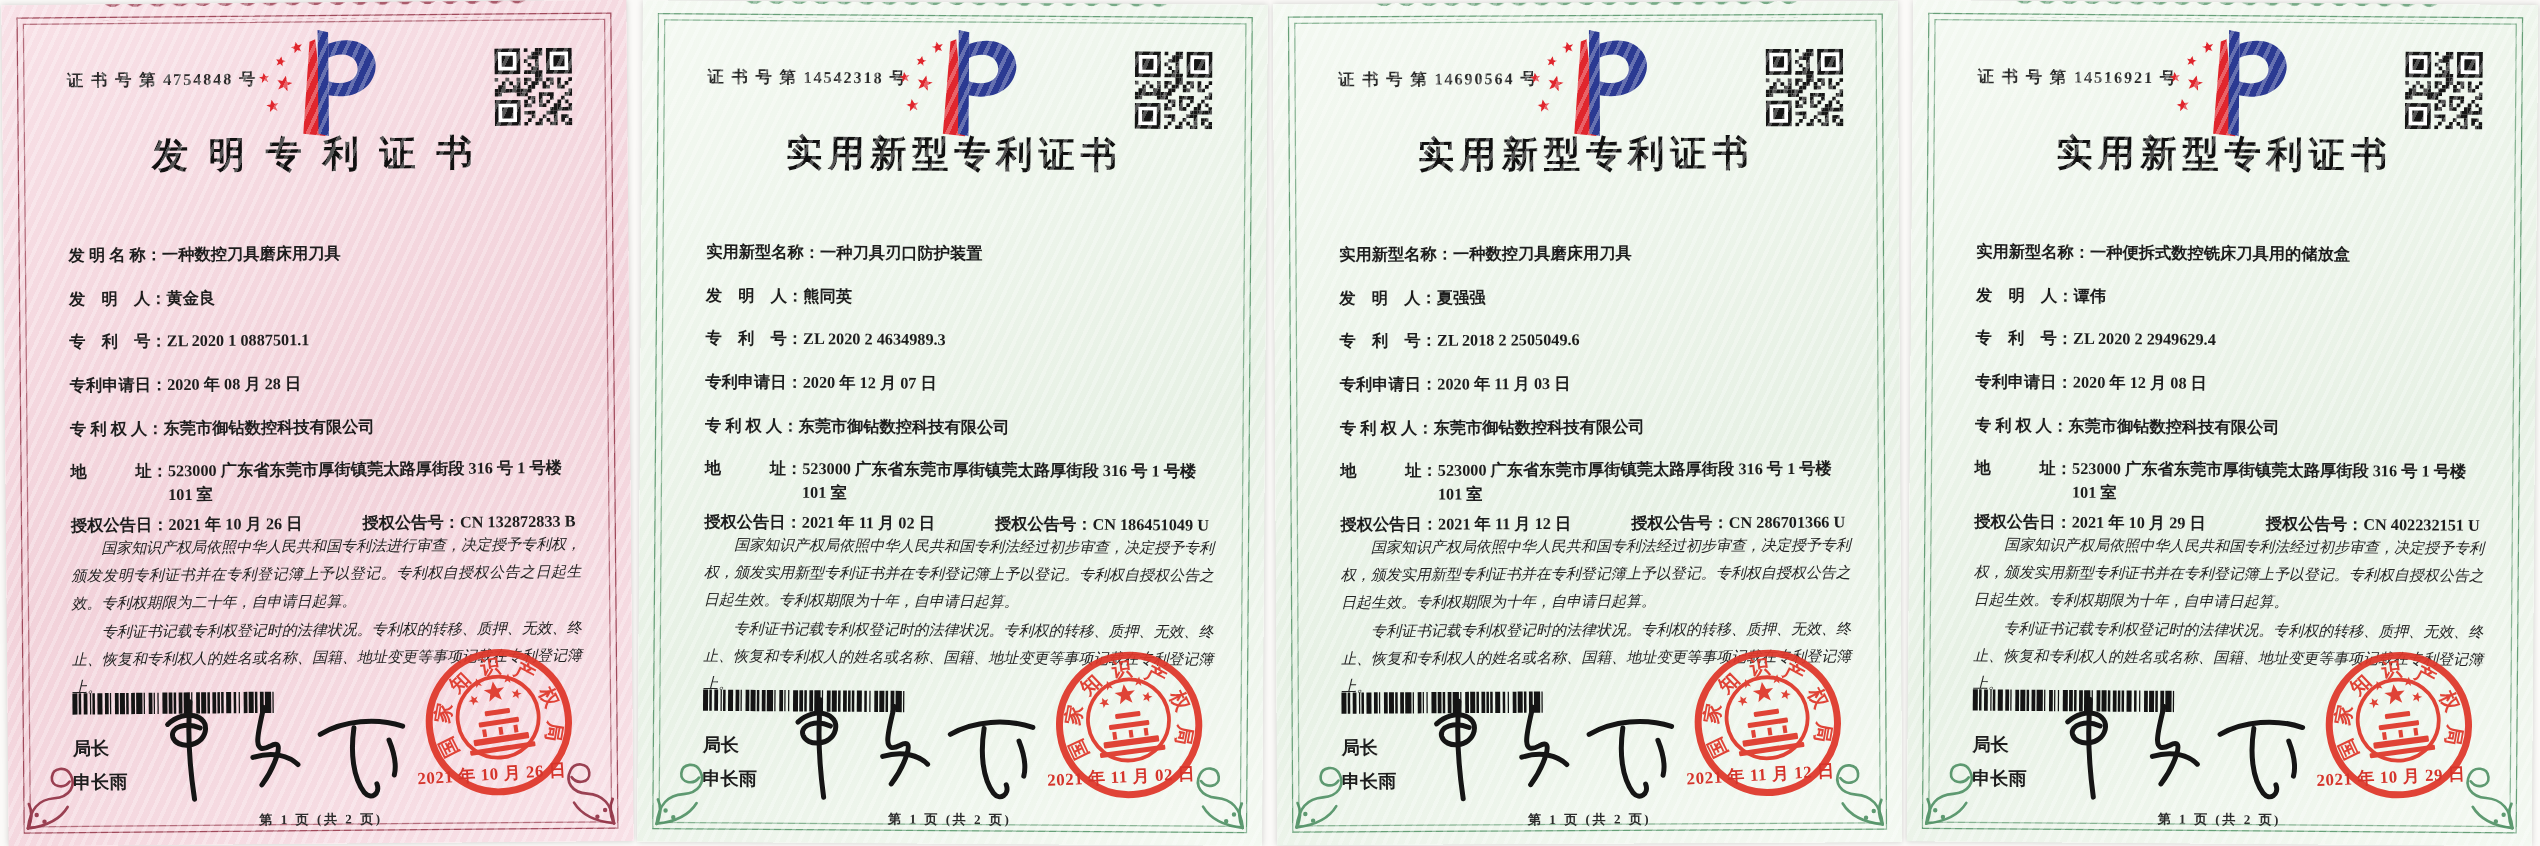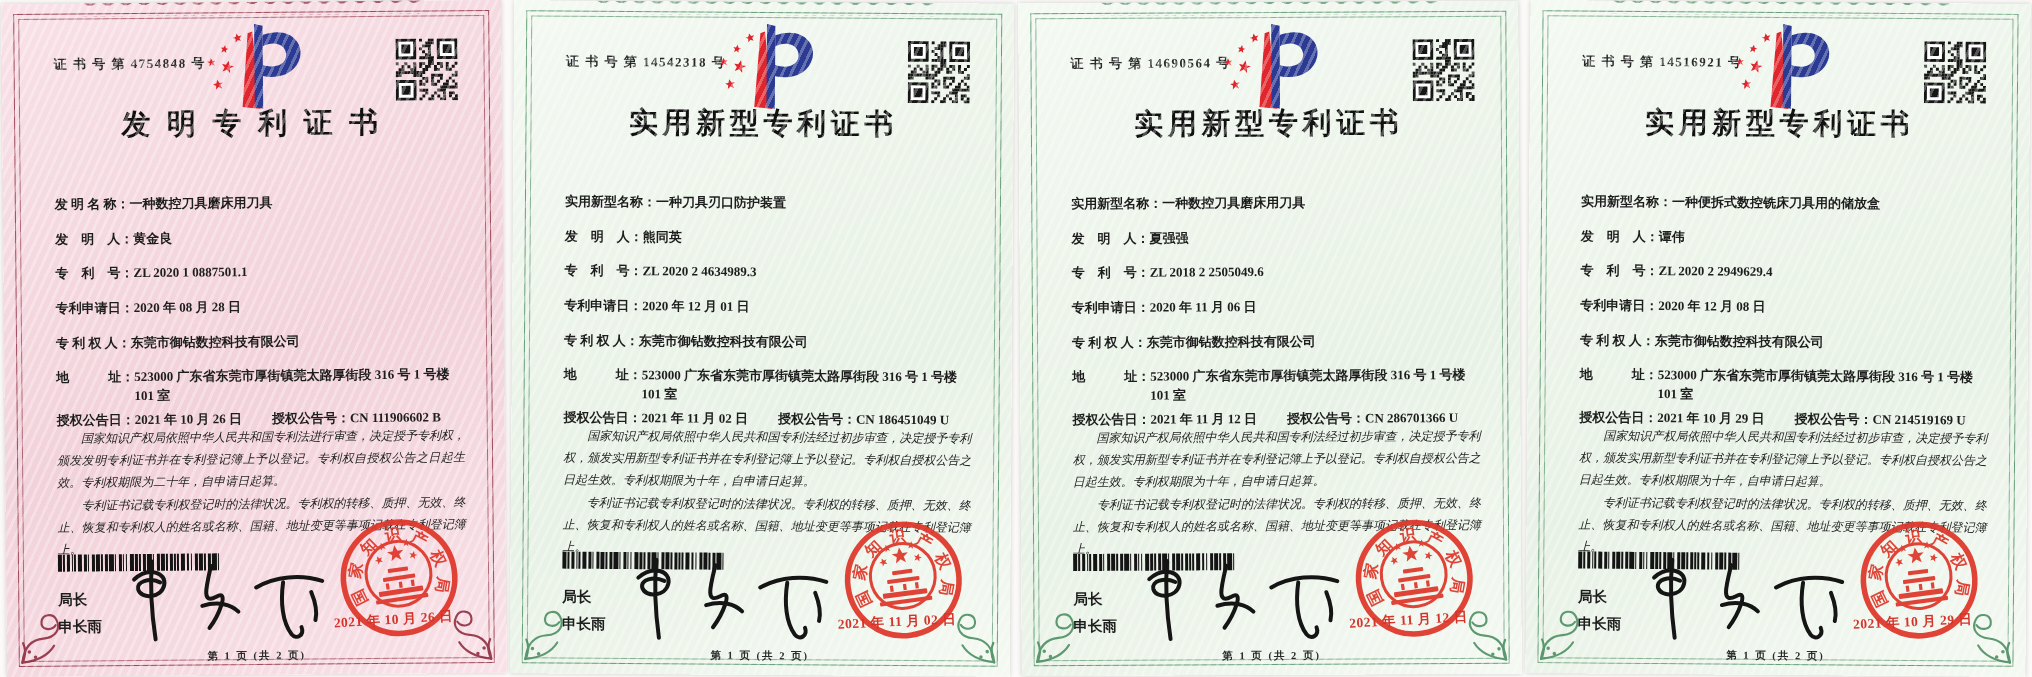--- a/index.html
+++ b/index.html
@@ -27,21 +27,21 @@
   .cert-no{position:absolute;top:52px;left:52px;font-size:13px;font-weight:600;letter-spacing:1.5px;color:#2a2a2a;}
   .logo{position:absolute;top:16px;left:50%;transform:translateX(-50%);width:112px;height:94px;}
   .qr{position:absolute;top:38px;right:44px;width:62px;height:62px;}
   .title{position:absolute;top:102px;left:0;width:100%;margin:0;text-align:center;
          font-size:29px;font-weight:700;letter-spacing:.16em;color:#111;}
   .fields{position:absolute;top:192px;left:52px;right:38px;font-size:13px;z-index:2;}
   .row{display:flex;align-items:flex-start;margin-bottom:16.5px;line-height:1.4;}
   .row.addr{margin-bottom:6px;}
   .flabel{flex:0 0 auto;font-weight:700;white-space:pre;}
   .fvalue{font-weight:600;}
-  .row.grant .pair2{margin-left:30px;}
+  .row.grant .pair2{margin-left:48px;}
   .body-text{position:absolute;top:424px;left:52px;right:40px;font-size:12px;line-height:1.85;
              text-align:justify;color:#242424;font-style:italic;z-index:2;}
   .body-text p{margin:0;text-indent:2em;font-weight:500;}
   .barcode{position:absolute;left:52px;top:551px;width:198px;height:17px;display:flex;align-items:stretch;z-index:2;}
   .barcode span{background:#141414;flex:0 0 auto;}
   .director{position:absolute;left:52px;top:583px;font-size:14.5px;font-weight:600;line-height:1.85;z-index:2;}
   .signature{position:absolute;left:108px;top:549px;width:240px;height:95px;z-index:2;}
   .sig-stroke{fill:none;stroke:#151515;stroke-width:4;stroke-linecap:round;stroke-linejoin:round;}
   .seal{position:absolute;right:26px;top:496px;width:162px;height:162px;color:#df382b;transform:rotate(-8deg);
         z-index:4;opacity:.94;}
@@ -260,21 +260,21 @@
           <span class="fvalue">东莞市御钻数控科技有限公司</span>
         </div>
         <div class="row addr">
           <span class="flabel">地　　　址：</span>
           <span class="fvalue">523000 广东省东莞市厚街镇莞太路厚街段 316 号 1 号楼 101 室</span>
         </div>
         <div class="row grant">
           <span class="flabel">授权公告日：</span>
           <span class="fvalue">2021 年 10 月 26 日</span>
           <span class="flabel pair2">授权公告号：</span>
-          <span class="fvalue">CN 111906602 B</span>
+          <span class="fvalue">CN 132872833 B</span>
         </div>
       </div>
 
       <div class="body-text">
         <p>国家知识产权局依照中华人民共和国专利法进行审查，决定授予专利权，颁发发明专利证书并在专利登记簿上予以登记。专利权自授权公告之日起生效。专利权期限为二十年，自申请日起算。</p>
         <p>专利证书记载专利权登记时的法律状况。专利权的转移、质押、无效、终止、恢复和专利权人的姓名或名称、国籍、地址变更等事项记载在专利登记簿上。</p>
       </div>
 
       <div class="barcode">
             <span style="width: 4.2px; margin-right: 1.3px;"></span>
@@ -548,21 +548,21 @@
         <div class="row">
           <span class="flabel">发　明　人：</span>
           <span class="fvalue">熊同英</span>
         </div>
         <div class="row">
           <span class="flabel">专　利　号：</span>
           <span class="fvalue">ZL 2020 2 4634989.3</span>
         </div>
         <div class="row">
           <span class="flabel">专利申请日：</span>
-          <span class="fvalue">2020 年 12 月 01 日</span>
+          <span class="fvalue">2020 年 12 月 07 日</span>
         </div>
         <div class="row">
           <span class="flabel">专 利 权 人：</span>
           <span class="fvalue">东莞市御钻数控科技有限公司</span>
         </div>
         <div class="row addr">
           <span class="flabel">地　　　址：</span>
           <span class="fvalue">523000 广东省东莞市厚街镇莞太路厚街段 316 号 1 号楼 101 室</span>
         </div>
         <div class="row grant">
@@ -850,21 +850,21 @@
         <div class="row">
           <span class="flabel">发　明　人：</span>
           <span class="fvalue">夏强强</span>
         </div>
         <div class="row">
           <span class="flabel">专　利　号：</span>
           <span class="fvalue">ZL 2018 2 2505049.6</span>
         </div>
         <div class="row">
           <span class="flabel">专利申请日：</span>
-          <span class="fvalue">2020 年 11 月 06 日</span>
+          <span class="fvalue">2020 年 11 月 03 日</span>
         </div>
         <div class="row">
           <span class="flabel">专 利 权 人：</span>
           <span class="fvalue">东莞市御钻数控科技有限公司</span>
         </div>
         <div class="row addr">
           <span class="flabel">地　　　址：</span>
           <span class="fvalue">523000 广东省东莞市厚街镇莞太路厚街段 316 号 1 号楼 101 室</span>
         </div>
         <div class="row grant">
@@ -1166,21 +1166,21 @@
           <span class="fvalue">东莞市御钻数控科技有限公司</span>
         </div>
         <div class="row addr">
           <span class="flabel">地　　　址：</span>
           <span class="fvalue">523000 广东省东莞市厚街镇莞太路厚街段 316 号 1 号楼 101 室</span>
         </div>
         <div class="row grant">
           <span class="flabel">授权公告日：</span>
           <span class="fvalue">2021 年 10 月 29 日</span>
           <span class="flabel pair2">授权公告号：</span>
-          <span class="fvalue">CN 214519169 U</span>
+          <span class="fvalue">CN 402232151 U</span>
         </div>
       </div>
 
       <div class="body-text">
         <p>国家知识产权局依照中华人民共和国专利法经过初步审查，决定授予专利权，颁发实用新型专利证书并在专利登记簿上予以登记。专利权自授权公告之日起生效。专利权期限为十年，自申请日起算。</p>
         <p>专利证书记载专利权登记时的法律状况。专利权的转移、质押、无效、终止、恢复和专利权人的姓名或名称、国籍、地址变更等事项记载在专利登记簿上。</p>
       </div>
 
       <div class="barcode">
             <span style="width: 4.2px; margin-right: 1.3px;"></span>

